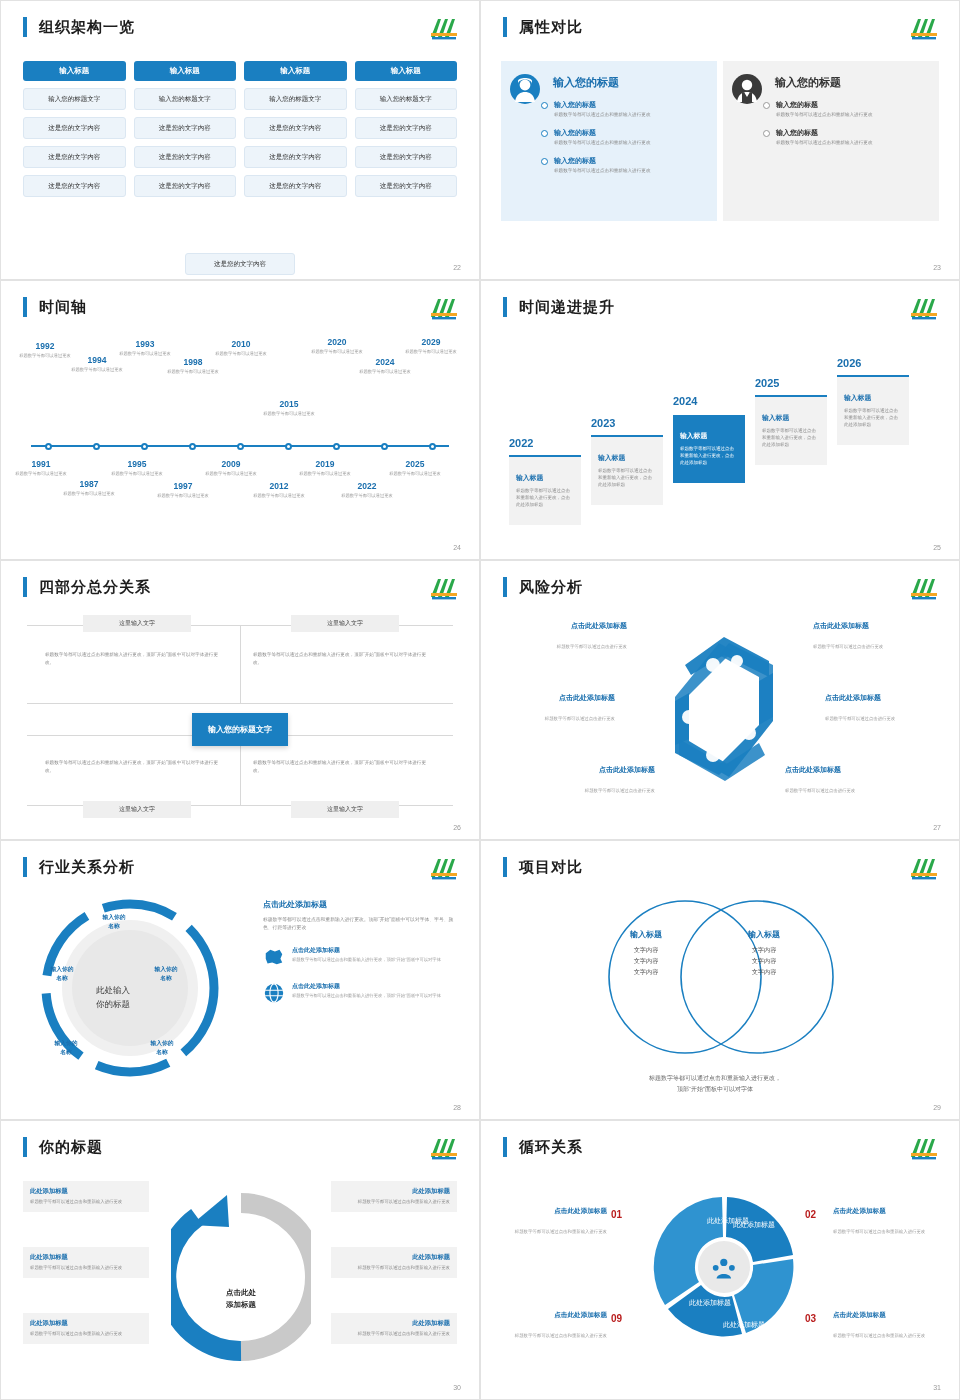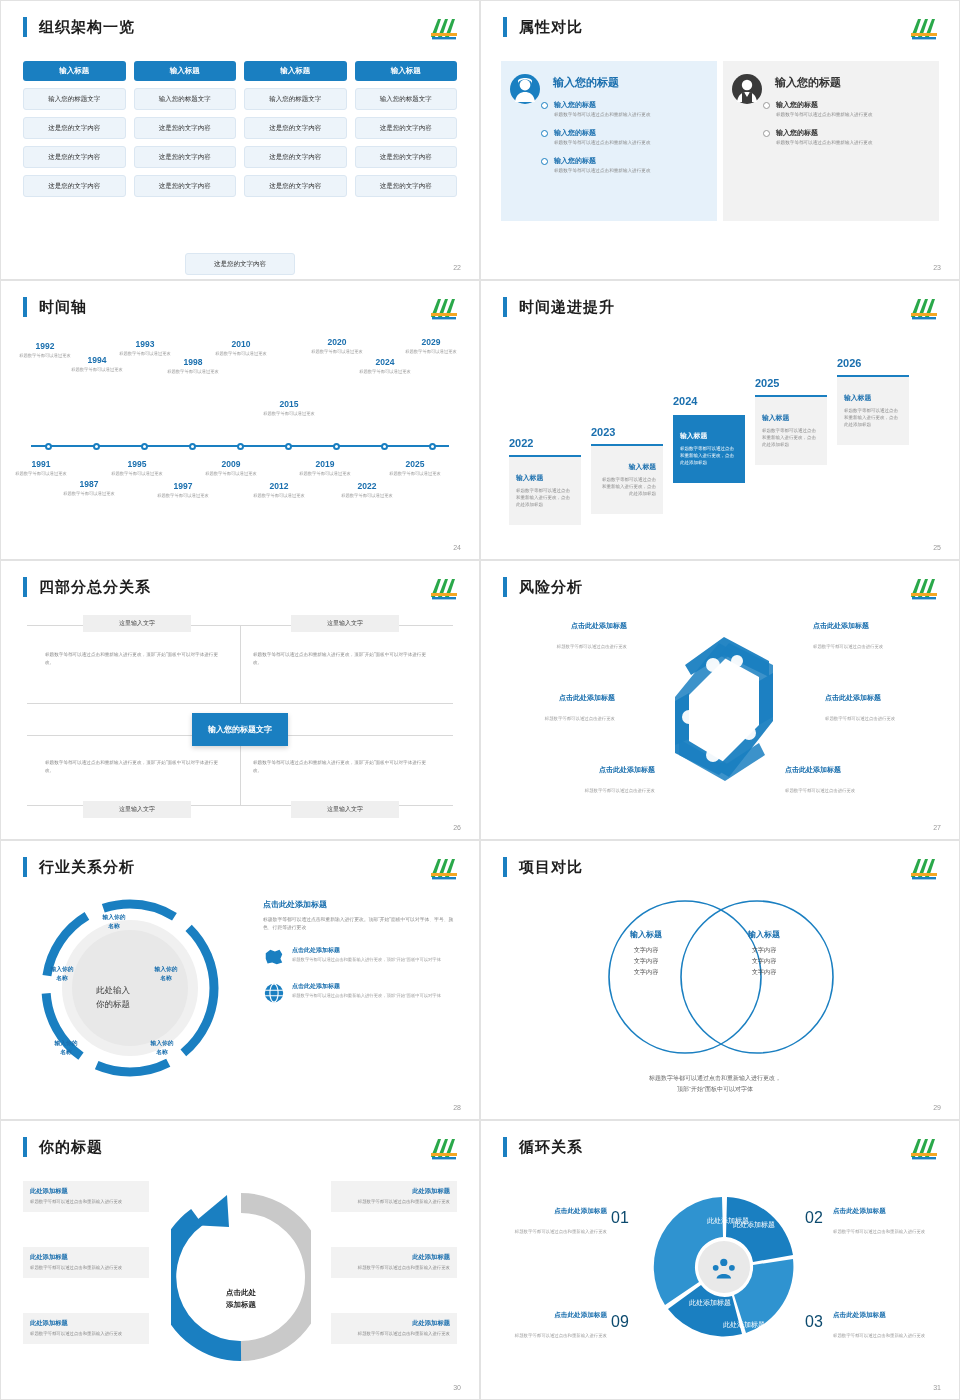--- a/index.html
+++ b/index.html
@@ -129,21 +129,21 @@
   .s30-card b { display: block; font-size: 6.3px; color: #1a6fae; margin-bottom: 3px; }
   .s30-card span { display: block; font-size: 4.4px; color: #8a8a8a; line-height: 1.55; }
   .s30-card.r { text-align: right; }
   .s30-center { position: absolute; left: 188px; top: 120px; width: 104px; text-align: center; font-size: 7.5px; font-weight: bold; color: #2c2c2c; line-height: 1.6; }
 
   
   .s31-lbl { position: absolute; width: 116px; }
   .s31-lbl b { font-size: 6.6px; color: #1a6fae; display: block; margin-bottom: 3px; }
   .s31-lbl span { font-size: 4.4px; color: #9a9a9a; line-height: 1.55; }
   .s31-lbl.r { text-align: right; }
-  .s31-num { position: absolute; font-size: 16px; font-weight: normal; color: #0c4a6e; }
+  .s31-num { position: absolute; font-size: 10px; font-weight: bold; color: #b91c1c; }
 </style>
 </head>
 <body>
 
 <div class="grid">
 
   <div class="slide">
     <div class="title-wrap">
       <div class="title-bar"></div>
       <div class="slide-title">组织架构一览</div>
@@ -382,21 +382,21 @@
       <rect x="2" y="18" width="26" height="3" fill="#f5a623"></rect>
       <rect x="3" y="22" width="24" height="2.4" fill="#1a7fc1"></rect>
     </svg>
     <div class="body">
 
       <div class="s25-card light" style="left:28px; top:128px;">
         <div class="yr">2022</div>
         <div class="ct">输入标题</div>
         <div class="cd">标题数字等都可以通过点击和重新输入进行更改，点击此处添加标题</div>
       </div>
-      <div class="s25-card light" style="left:110px; top:117px;text-align:right;">
+      <div class="s25-card light" style="left:110px; top:108px;">
         <div class="yr">2023</div>
         <div class="ct">输入标题</div>
         <div class="cd">标题数字等都可以通过点击和重新输入进行更改，点击此处添加标题</div>
       </div>
       <div class="s25-card dark" style="left:192px; top:88px;">
         <div class="yr">2024</div>
         <div class="ct">输入标题</div>
         <div class="cd">标题数字等都可以通过点击和重新输入进行更改，点击此处添加标题</div>
       </div>
       <div class="s25-card light" style="left:274px; top:68px;">

